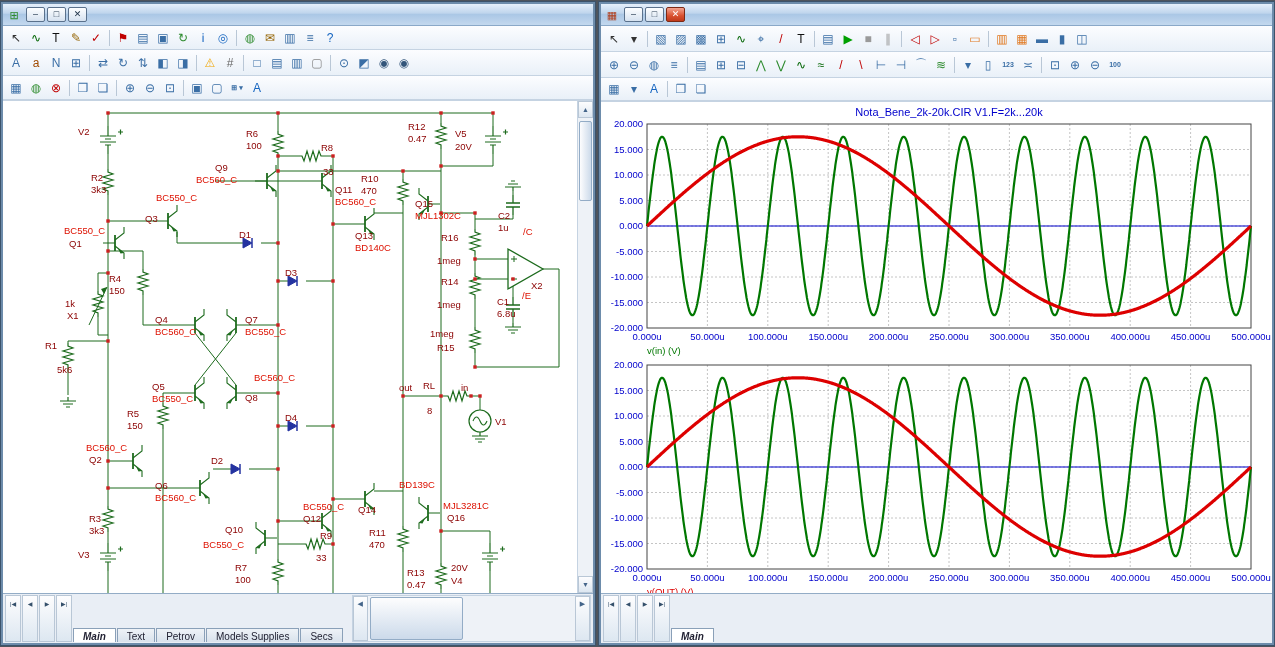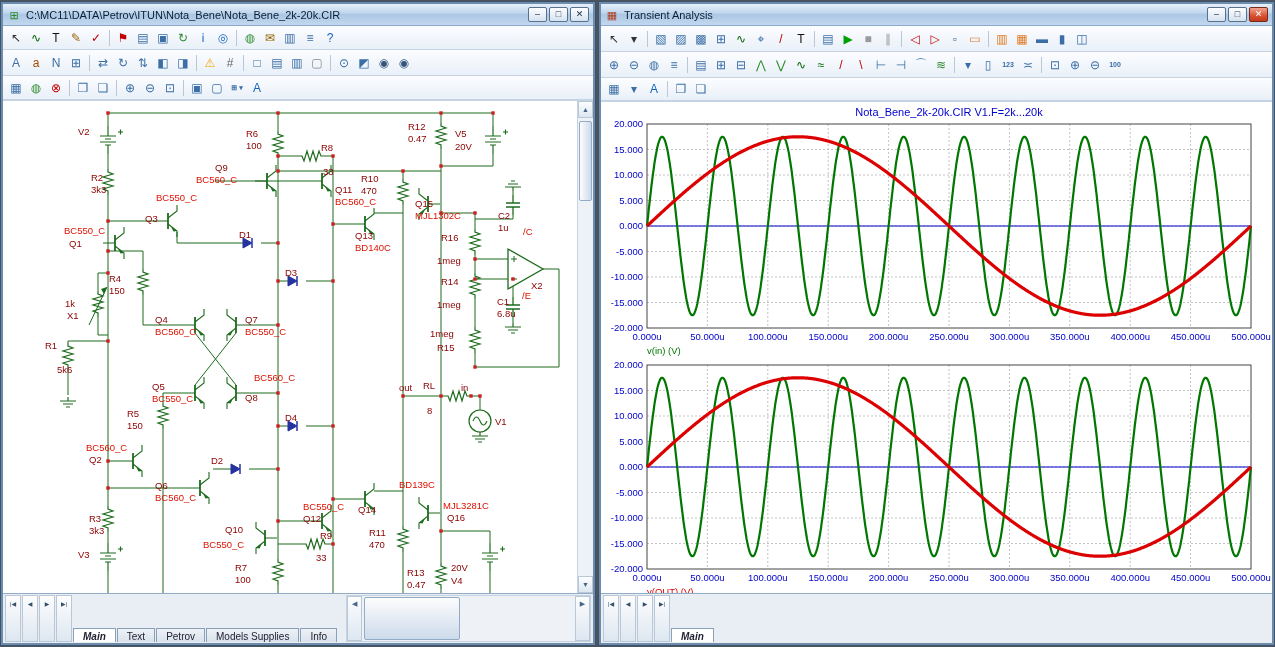--- a/index.html
+++ b/index.html
@@ -61,21 +61,20 @@
   .tab-filler { flex:1; }
 </style>
 </head>
 <body>
 
 <div id="desktop">
 
   <div class="window" id="win-left">
     <div class="titlebar">
       <span class="title-icon" id="licon" style="color: rgb(46, 139, 46);">⊞</span>
-      <span class="title">C:\MC11\DATA\Petrov\ITUN\Nota_Bene\Nota_Bene_2k-20k.CIR</span>
       <span class="winbtns" id="lbtns">
           <span class="winbtn">–</span>
           <span class="winbtn">□</span>
           <span class="winbtn">✕</span>
         </span>
     </div>
     <div class="toolbar h24" id="ltb1">
         <span class="tb-icon" style="color: rgb(51, 51, 51);">↖</span>
         <span class="tb-icon" style="color: rgb(0, 100, 0);">∿</span>
         <span class="tb-icon" style="color: rgb(17, 17, 17);">T</span>
@@ -506,35 +505,34 @@
     </div>
     <div class="tabbar" id="ltabs">
         <span class="navbtn">|◀</span>
         <span class="navbtn">◀</span>
         <span class="navbtn">▶</span>
         <span class="navbtn">▶|</span>
         <span class="tab sel">Main</span>
         <span class="tab">Text</span>
         <span class="tab">Petrov</span>
         <span class="tab">Models Supplies</span>
-        <span class="tab">Info</span>
+        <span class="tab">Secs</span>
         <div class="hscroll">
           <span class="scrbtn h">◀</span>
           <div class="htrack">
             <div class="hthumb"></div>
           </div>
           <span class="scrbtn h">▶</span>
         </div>
       </div>
   </div>
 
   <div class="window" id="win-right">
     <div class="titlebar">
       <span class="title-icon" id="ricon" style="color: rgb(176, 64, 32);">▦</span>
-      <span class="title">Transient Analysis</span>
       <span class="winbtns" id="rbtns">
           <span class="winbtn">–</span>
           <span class="winbtn">□</span>
           <span class="winbtn close-red">✕</span>
         </span>
     </div>
     <div class="toolbar h26" id="rtb1">
         <span class="tb-icon" style="color: rgb(51, 51, 51);">↖</span>
         <span class="tb-icon" style="color: rgb(51, 51, 51);">▾</span>
         <span class="tb-sep"></span>

